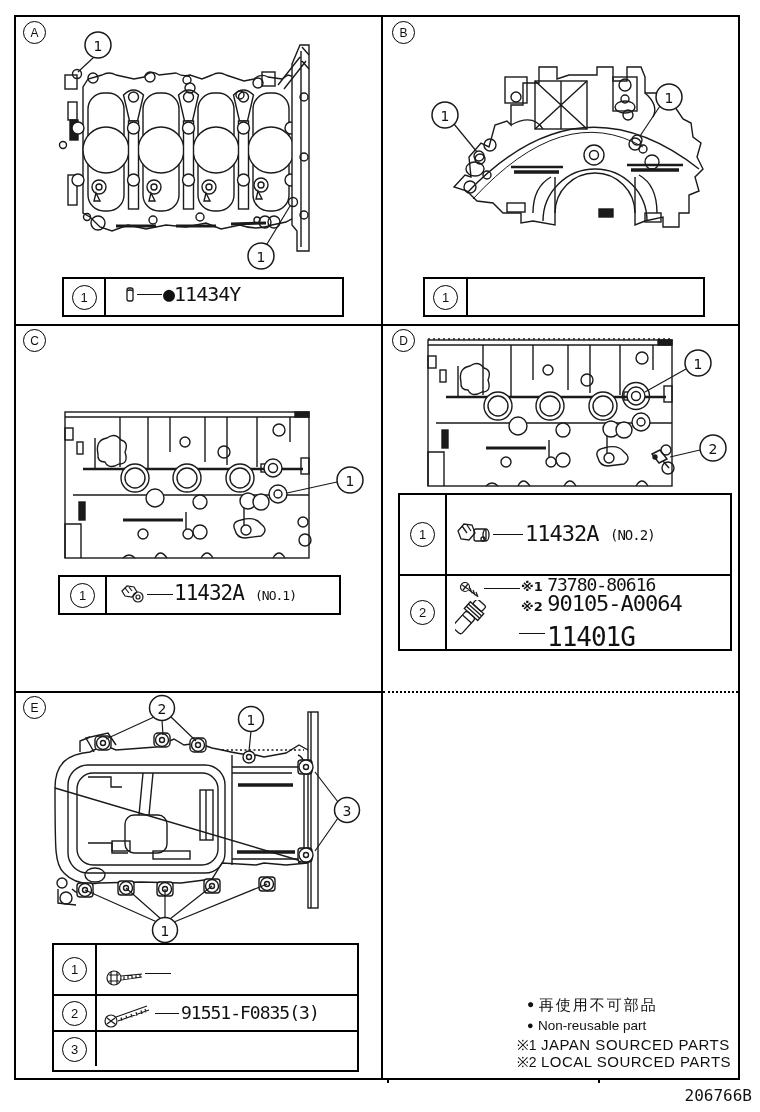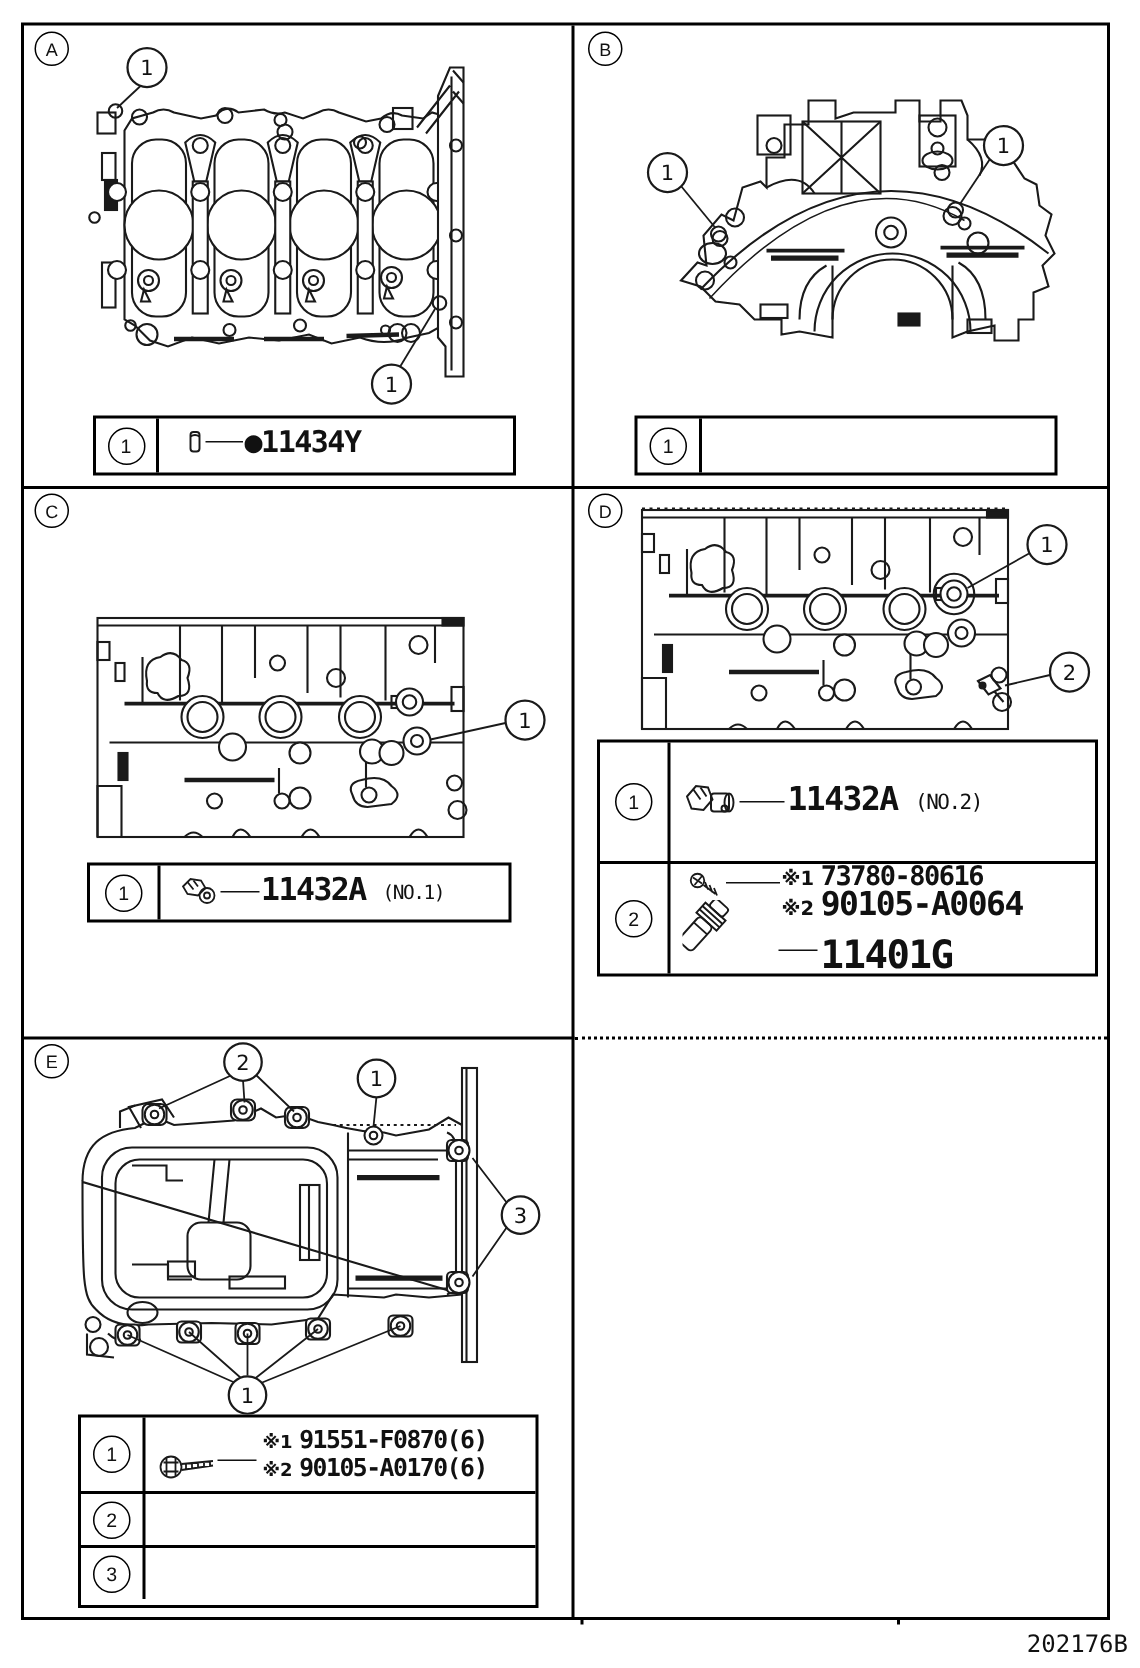--- a/index.html
+++ b/index.html
@@ -20,21 +20,21 @@
   }
   .ptable{position:absolute;border:2px solid #000;background:#fff;display:flex;flex-direction:column;}
   .trow{display:flex;flex:1;}
   .trow + .trow{border-top:2px solid #000;}
   .refcell{border-right:2px solid #000;display:flex;align-items:center;justify-content:center;}
   .refcirc{
     width:23px;height:23px;border:1.5px solid #000;border-radius:50%;
     display:flex;align-items:center;justify-content:center;font-size:13px;background:#fff;
   }
   .ccell{position:relative;flex:1;}
-  .partnum{font-family:"DejaVu Sans Mono", monospace;font-weight:bold;letter-spacing:-1px;white-space:nowrap;text-align:center;}
+  .partnum{font-family:"DejaVu Sans Mono", monospace;font-weight:normal;letter-spacing:-1px;white-space:nowrap;text-align:center;}
   .note{font-family:"DejaVu Sans Mono", monospace;font-weight:normal;letter-spacing:-1px;}
   .pre{font-family:"DejaVu Sans", sans-serif;font-weight:bold;}
   .lead{position:absolute;border-top:1.5px solid #111;}
   .abs{position:absolute;}
   .legend-line{position:absolute;white-space:nowrap;}
   .footer{
     position:absolute;left:640px;top:1086px;width:112px;text-align:right;
     font-family:"DejaVu Sans Mono", monospace;font-size:16px;letter-spacing:0;
   }
   .tick{position:absolute;width:2px;height:5px;background:#000;}
@@ -486,40 +486,63 @@
               <span>1</span>
             </div>
         </div>
         <div class="ccell">
           <svg class="abs" style="left:8px;top:22px;" width="40" height="22" viewBox="0 0 40 22" fill="none" stroke="#1a1a1a" stroke-width="1.2">
             <circle cx="9" cy="11" r="7"></circle>
               <path d="M4,8 L14,8 M4,14 L14,14 M6,5 L6,17 M12,5 L12,17"></path>
             <path d="M16,9 L37,7 M16,13 L37,10 M19,8.6 L19,13 M23,8.2 L23,12.6 M27,7.9 L27,12 M31,7.6 L31,11.4 M35,7.2 L35,10.8"></path>
           </svg>
           <div class="lead" style="left:48px;top:28px;width:26px;"></div>
-          <div class="abs" style="left:78px;top:6px;line-height:17px;white-space:nowrap;">
-            <div><span class="pre" style="font-size:12px;">※1</span> <span class="partnum" style="font-size:16.5px;">91551-F0870(6)</span></div>
-            <div><span class="pre" style="font-size:12px;">※2</span> <span class="partnum" style="font-size:16.5px;">90105-A0170(6)</span></div>
-          </div>
         </div>
       </div>
       <div class="trow" style="flex:0 0 34px;">
         <div class="refcell" style="flex:0 0 41px;">
           <div class="refcirc">
               <span>2</span>
             </div>
         </div>
+        <div class="ccell">
+          <svg class="abs" style="left:6px;top:4px;" width="50" height="28" viewBox="0 0 50 28" fill="none" stroke="#1a1a1a" stroke-width="1.2">
+            <circle cx="8" cy="21" r="6"></circle>
+              <path d="M4,18 L12,24 M4,24 L12,18"></path>
+            <path d="M13,17 L44,6 M15,21 L46,10 M18,17.5 L19,21 M23,15.7 L24,19.2 M28,13.9 L29,17.4 M33,12.1 L34,15.6 M38,10.3 L39,13.8 M42,8.8 L43,12.3"></path>
+          </svg>
+          <div class="lead" style="left:58px;top:17px;width:24px;"></div>
+          <span class="partnum abs" style="left:84px;top:6px;font-size:18px;">91551-F0835(3)</span>
+        </div>
       </div>
       <div class="trow" style="flex:0 0 34px;">
         <div class="refcell" style="flex:0 0 41px;">
           <div class="refcirc">
               <span>3</span>
             </div>
         </div>
       </div>
     </div>
   </div>
 
+  <div class="panel" style="left:367px;top:676px;width:353px;height:383px;">
+    <div class="legend-line" style="left:144px;top:303px;">
+      <span style="font-size:12px;vertical-align:2px;">●</span>
+      <span style="font-size:15px;font-family:'DejaVu Sans',sans-serif;letter-spacing:2px;">再使用不可部品</span>
+    </div>
+    <div class="legend-line" style="left:144px;top:323px;">
+      <span style="font-size:11px;vertical-align:1px;">●</span>
+      <span style="font-size:13.5px;">Non-reusable part</span>
+    </div>
+    <div class="legend-line" style="left:134px;top:342px;">
+      <span style="font-size:14px;">※1</span>
+      <span style="font-size:15px;letter-spacing:0.5px;">JAPAN SOURCED PARTS</span>
+    </div>
+    <div class="legend-line" style="left:134px;top:359px;">
+      <span style="font-size:14px;">※2</span>
+      <span style="font-size:15px;letter-spacing:0.5px;">LOCAL SOURCED PARTS</span>
+    </div>
+  </div>
 </div>
 
 <div class="tick" style="left:387px;top:1078px;"></div>
 <div class="tick" style="left:598px;top:1078px;"></div>
-<div class="footer">202176B</div>
+<div class="footer">206766B</div>
 
 </body></html>

